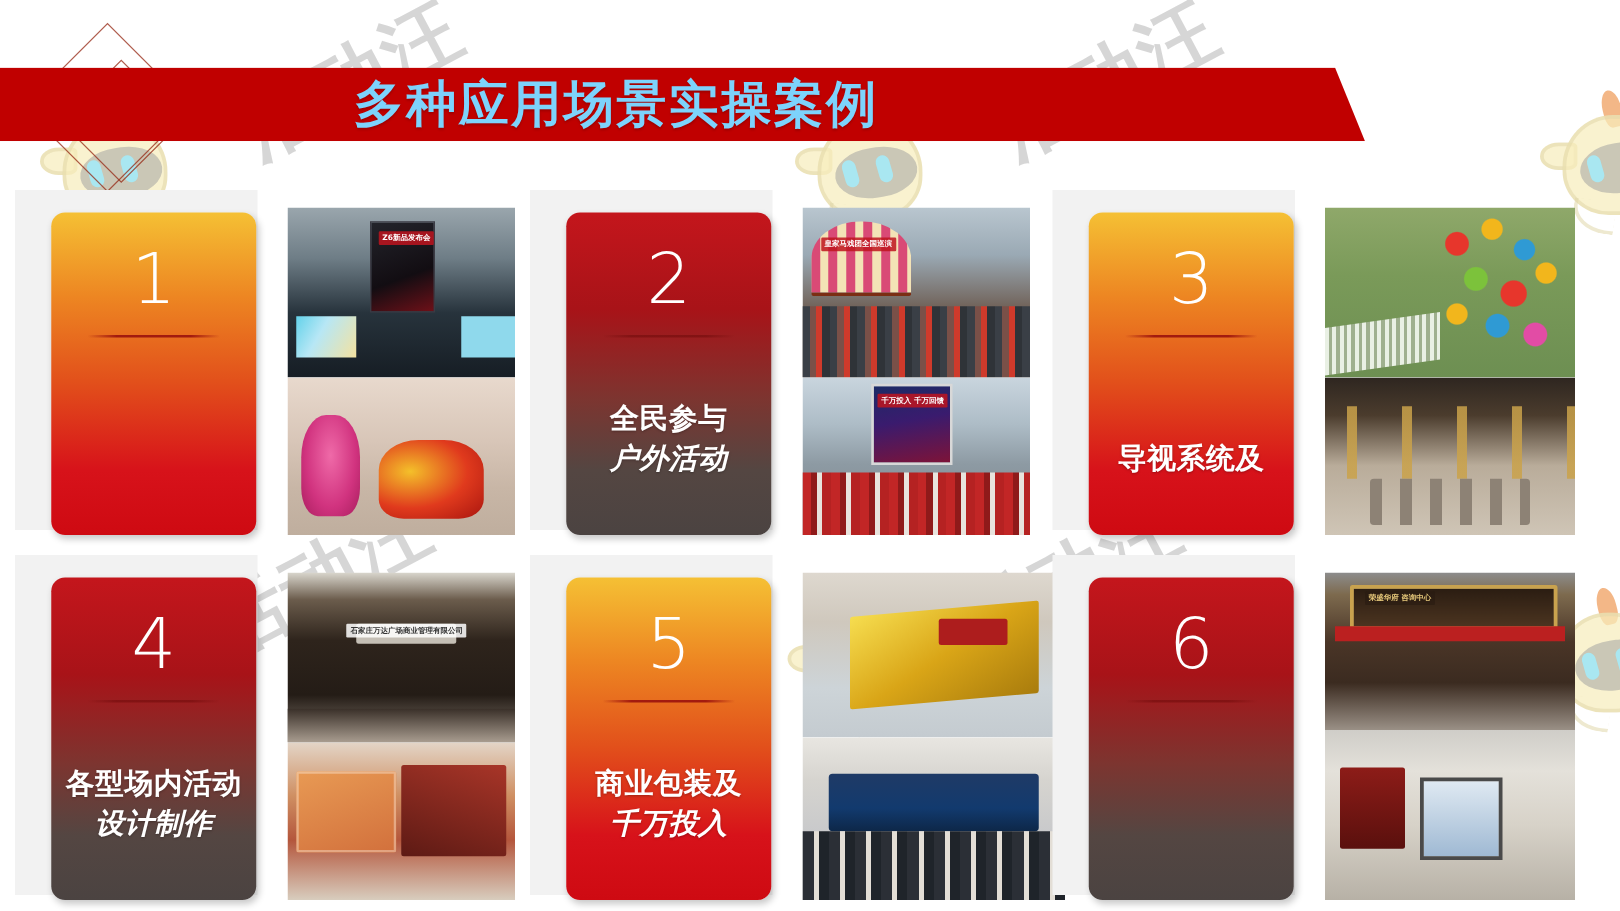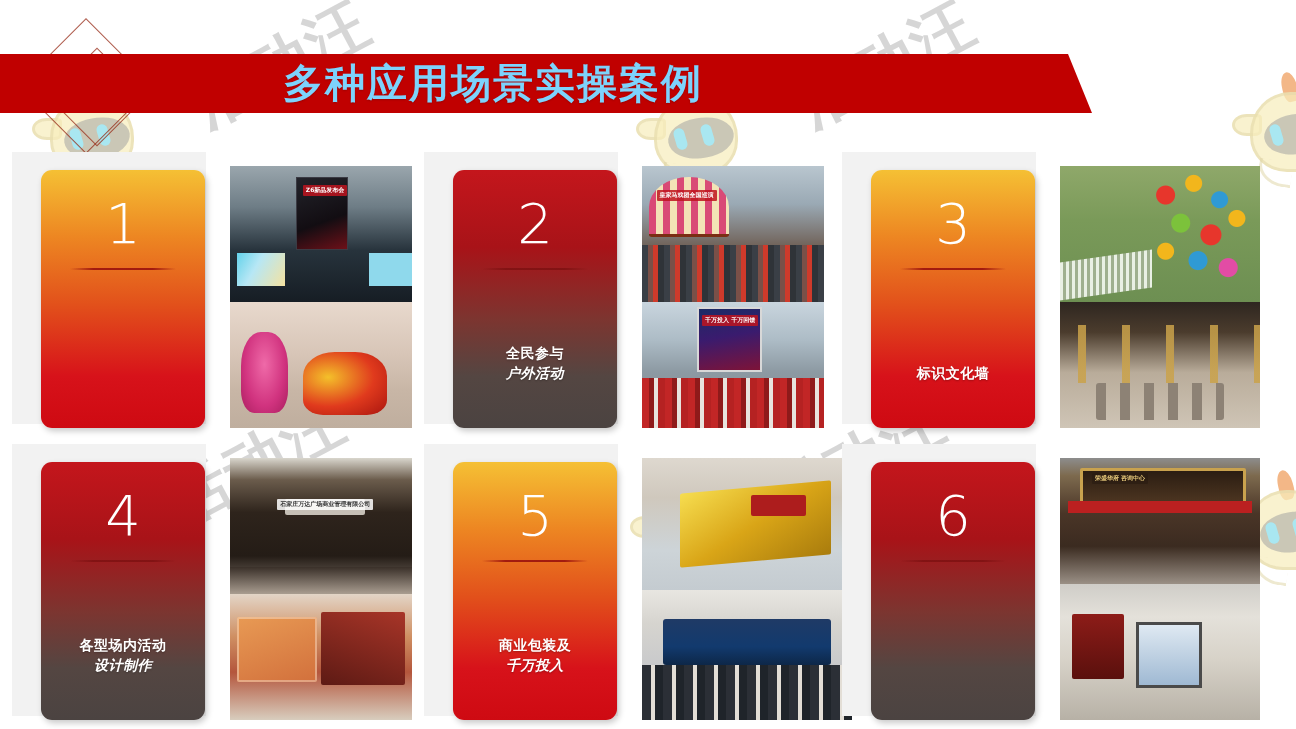--- a/index.html
+++ b/index.html
@@ -101,21 +101,21 @@
     color:#ffffff;font-size:56px;font-weight:300;line-height:1;
     margin-top:26px;font-family:"DejaVu Sans","Liberation Sans",sans-serif;
   }
   .card-rule{
     width:106px;height:2px;margin-top:16px;
     background:linear-gradient(90deg,rgba(170,20,20,0) 0%,rgba(150,12,12,.85) 22%,rgba(150,12,12,.85) 78%,rgba(170,20,20,0) 100%);
   }
   .card.cool .card-rule{background:linear-gradient(90deg,rgba(120,15,15,0) 0%,rgba(110,10,10,.55) 22%,rgba(110,10,10,.55) 78%,rgba(120,15,15,0) 100%);}
   .card-label{
     margin-top:auto;margin-bottom:44px;
-    color:#ffffff;font-size:14px;font-weight:700;line-height:1.42;
+    color:#ffffff;font-size:23px;font-weight:700;line-height:1.42;
     text-align:center;letter-spacing:.5px;
     text-shadow:0 1px 2px rgba(0,0,0,.28);
     font-family:"DejaVu Sans","Liberation Sans",sans-serif;
   }
   .card-label .l2{display:block;font-style:italic;}
 
   
   .photos{position:absolute;left:218px;top:18px;width:182px;height:262px;}
   .photo{position:absolute;left:0;width:182px;overflow:hidden;}
   .photo.top{top:0;height:136px;}
@@ -261,21 +261,21 @@
       </div>
     </div>
   </div>
 
   <div class="cell r0 c2">
     <div class="backing"></div>
     <div class="card warm">
       <div class="card-num">3</div>
       <div class="card-rule"></div>
       <div class="card-label">
-        <span>标识文化墙</span>
+        <span>导视系统及</span>
         <span class="l2"></span>
       </div>
     </div>
     <div class="photos" style="width:200px;">
       <div class="photo top" style="width:200px;">
         <div class="sky sc-flowers"></div>
       </div>
       <div class="photo bot" style="width:200px;">
         <div class="sky sc-lobby"></div>
       </div>

